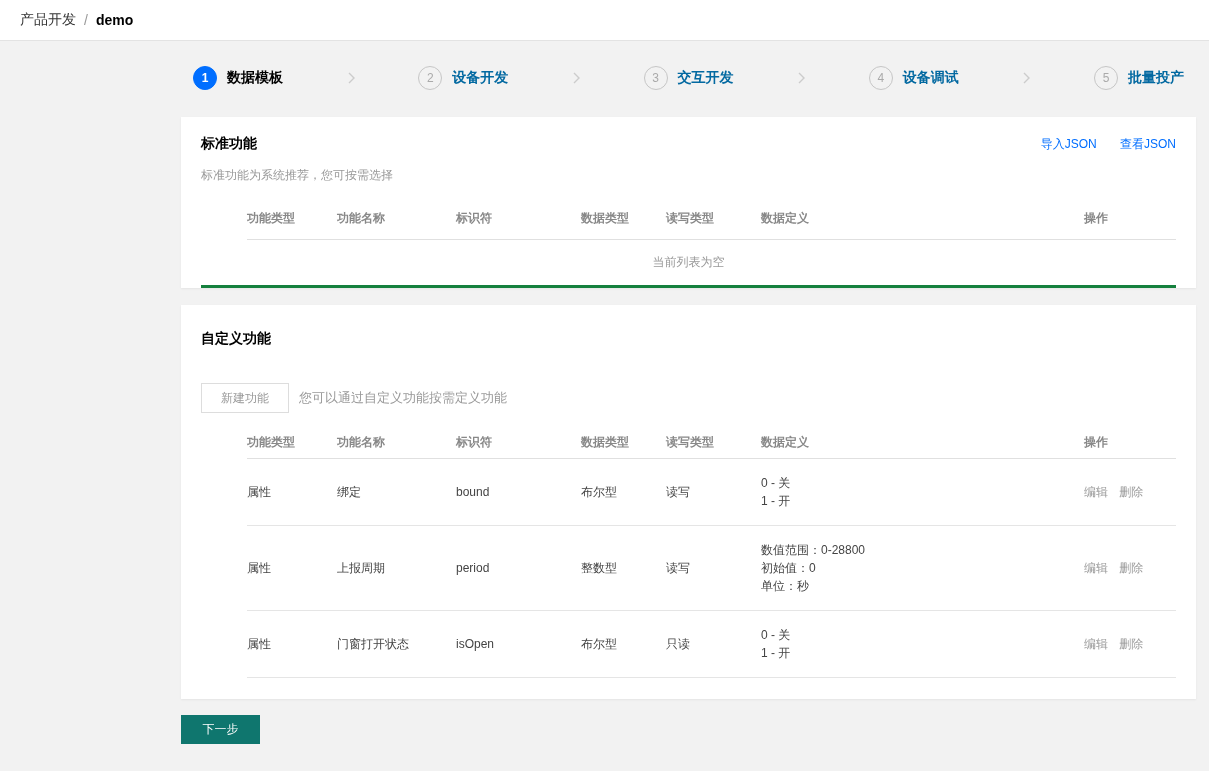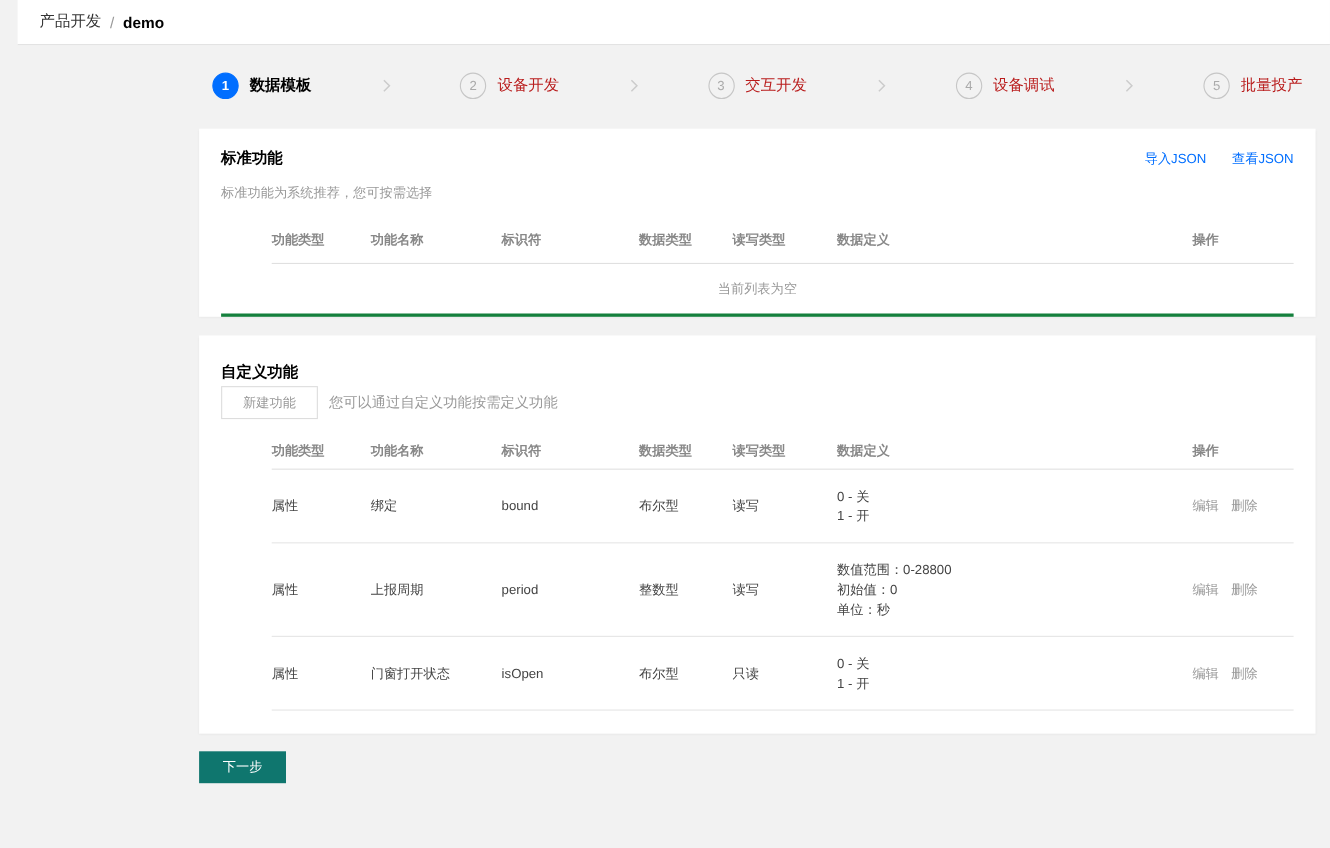--- a/index.html
+++ b/index.html
@@ -1,48 +1,48 @@
 <!DOCTYPE html>
 <html><head>
 <meta charset="utf-8">
 <style>
   * { margin:0; padding:0; box-sizing:border-box; }
   html,body { width:1209px; min-height:771px; background:#f2f2f2;
     font-family:"Liberation Sans","DejaVu Sans",sans-serif; font-size:12px; color:#444; }
 
   
   .topbar { height:41px; background:#fff; border-bottom:1px solid #e3e3e3;
-    display:flex; align-items:center; padding-left:20px; font-size:14px;margin-left:16px; }
+    display:flex; align-items:center; padding-left:20px; font-size:14px; }
   .topbar .crumb-parent { color:#333; cursor:pointer; }
   .topbar .crumb-sep { color:#999; margin:0 8px; }
   .topbar .crumb-current { color:#000; font-weight:bold; }
 
   
   .content { margin-left:181px; width:1015px; }
 
   
   .stepper { display:flex; align-items:center; height:40px; margin:17px 0 19px 0; padding:0 12px 0 12px; }
   .step { display:flex; align-items:center; cursor:pointer; }
   .step-circle { width:24px; height:24px; border-radius:50%; display:flex; align-items:center;
     justify-content:center; font-size:12px; border:1px solid #c6c6c6; color:#aaa; background:transparent; }
-  .step-label { margin-left:10px; font-size:14px; color:#b91c1c; }
+  .step-label { margin-left:10px; font-size:14px; color:#0369a1;font-weight:bold; }
   .step.active .step-circle { background:#006eff; border-color:#006eff; color:#fff; font-weight:bold; }
   .step.active .step-label { color:#000; font-weight:bold; }
   .step-sep { flex:1; display:flex; align-items:center; justify-content:center; }
 
   
   .card { background:#fff; box-shadow:0 1px 2px rgba(0,0,0,0.06); padding:0 20px; }
   .card1 { margin-bottom:17px; padding-top:18px; }
   .card2 { padding-top:25px; padding-bottom:21px; }
   .card-head { display:flex; align-items:center; justify-content:space-between; }
   .card-title { font-size:14px; font-weight:bold; color:#000; }
   .head-links a { color:#006eff; text-decoration:none; margin-left:20px; font-size:12px; cursor:pointer; }
   .card-sub { color:#999; margin-top:14px; }
 
-  .toolbar { display:flex; align-items:center; margin-top:3px; }
+  .toolbar { display:flex; align-items:center; margin-top:35px; }
   .btn-plain { height:30px; padding:0 19px; background:#fff; border:1px solid #ddd;
     color:#999; font-size:12px; cursor:pointer; font-family:inherit; }
   .toolbar-hint { color:#999; margin-left:10px; font-size:13px; }
 
   
   .trow { display:grid; grid-template-columns:90px 119px 125px 85px 95px 1fr 92px;
     margin-left:46px; align-items:center; }
   .thead { height:38px; border-bottom:1px solid #e0e0e0; color:#888; font-weight:bold; }
   .thead > div { padding-right:8px; }
   .tbody-row { border-bottom:1px solid #e5e5e5; padding:15px 0; color:#444; }

